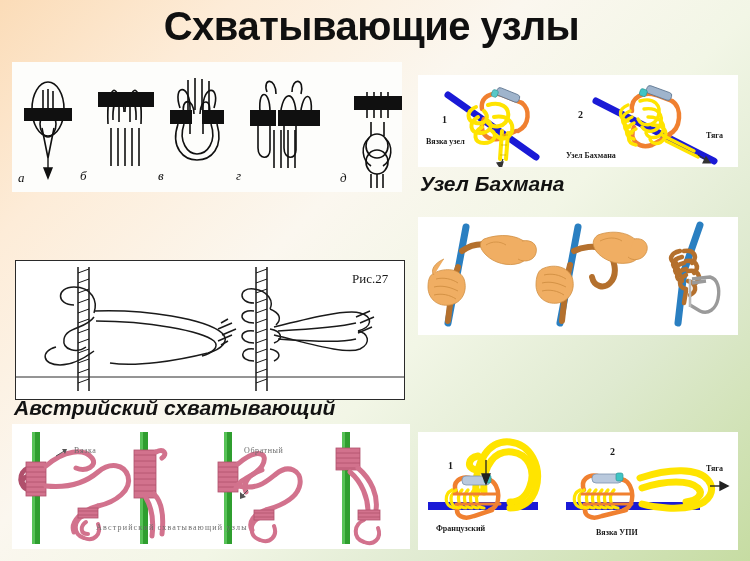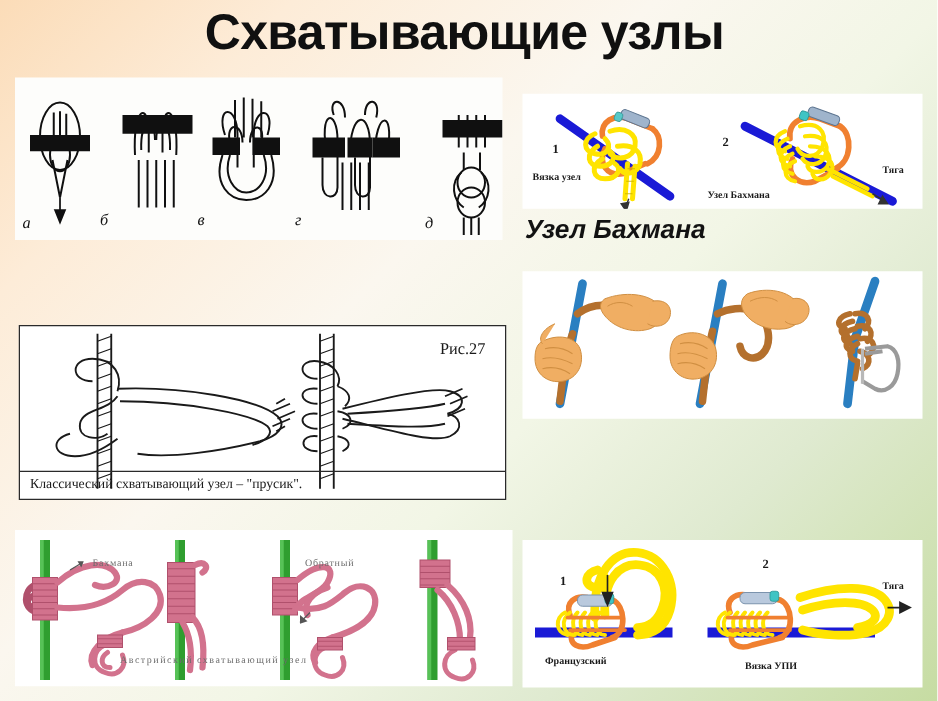--- a/index.html
+++ b/index.html
@@ -164,23 +164,23 @@
         <path d="M262 70 C296 68 324 66 340 62"></path>
         <path d="M262 78 C296 80 324 82 340 78"></path>
 
         <path d="M340 56 L354 50 M344 62 L358 56 M342 72 L356 66"></path>
       </g>
       <text x="336" y="22" fill="#1a1a1a" font-family="Liberation Serif, serif" font-size="13">Рис.27</text>
 
       <line x1="0" y1="116" x2="388" y2="116" stroke="#2a2a2a" stroke-width="1"></line>
     </svg>
 
-    <div class="cap bw" style="left:8px; top:120px; font-size:11px; font-family:'Liberation Serif',serif;">Классический схватывающий узел – "прусик".</div>
-  </div>
-
+  </div>
+
+  <div class="heading" style="left:14px; top:396px;">Австрийский схватывающий</div>
 
   <div class="panel" style="left:12px; top:424px; width:398px; height:125px; background:#ffffff;">
     <svg width="398" height="125" viewBox="0 0 398 125">
 
       <rect x="20" y="8" width="8" height="112" fill="#2f9e2f"></rect>
       <rect x="20" y="8" width="3" height="112" fill="#57c257"></rect>
       <g fill="none" stroke="#b0506c" stroke-width="5" stroke-linecap="round">
         <path d="M16 44 C6 48 6 64 18 66"></path>
         <path d="M16 52 C8 55 8 62 18 62"></path>
       </g>
@@ -250,23 +250,23 @@
         <path d="M338 48 C350 58 356 74 356 88"></path>
       </g>
       <g fill="none" stroke="#d2728d" stroke-width="4" stroke-linecap="round">
         <path d="M352 96 C342 100 340 114 352 118 C362 122 370 114 366 104"></path>
       </g>
       <rect x="346" y="86" width="22" height="10" fill="#d2728d" stroke="#b0506c" stroke-width="0.8"></rect>
       <g stroke="#b0506c" stroke-width="0.7">
           <path d="M346 89 L368 89 M346 93 L368 93"></path>
         </g>
     </svg>
-    <div class="cap tiny" style="left:62px; top:22px; font-size:8px;">Бахмана</div>
+    <div class="cap tiny" style="left:62px; top:22px; font-size:8px;">Вязка</div>
     <div class="cap tiny" style="left:232px; top:22px; font-size:8px;">Обратный</div>
-    <div class="cap tiny" style="left:84px; top:99px; font-size:8px; letter-spacing:1.2px;">Австрийский схватывающий узел</div>
+    <div class="cap tiny" style="left:84px; top:99px; font-size:8px; letter-spacing:1.2px;">Австрийский схватывающий узлы</div>
   </div>
 
   <div class="panel" style="left:418px; top:75px; width:320px; height:92px; background:#ffffff;">
     <svg width="320" height="92" viewBox="0 0 320 92">
 
       <path d="M30 20 L118 82" stroke="#1a1ad6" stroke-width="7" stroke-linecap="round" fill="none"></path>
 
       <g fill="none" stroke="#f08030" stroke-width="4.5" stroke-linecap="round">
         <path d="M64 34 C62 22 74 16 84 20 L104 28"></path>
         <path d="M66 44 C60 56 68 66 80 64 L98 56"></path>

